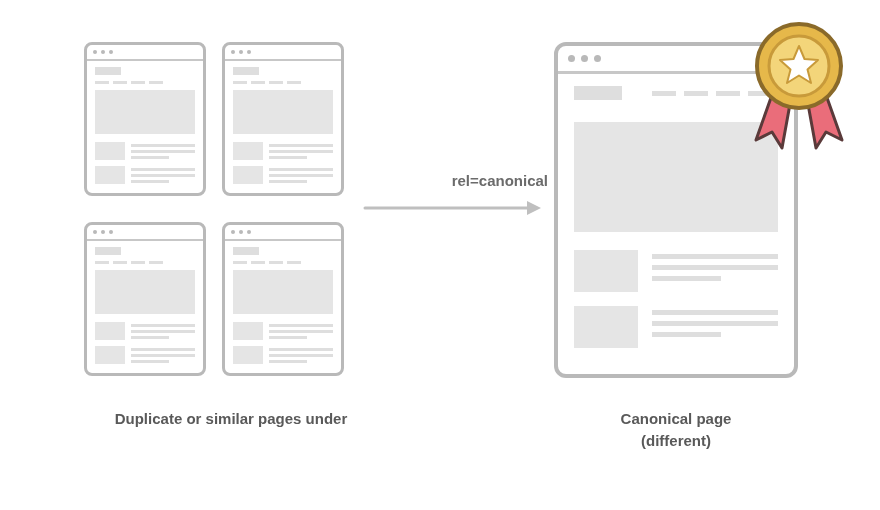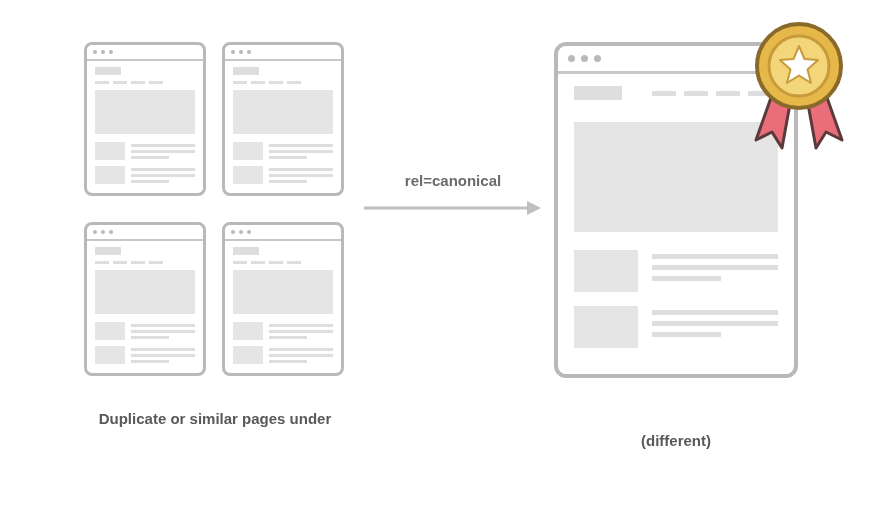--- a/index.html
+++ b/index.html
@@ -92,41 +92,41 @@
   .big .lines { flex: 1; display: flex; flex-direction: column; gap: 6px; padding-top: 4px;}
   .big .ln { height: 5px; background: #dedede; }
   .big .ln.short { width: 55%; }
 
   
   .arrow-wrap {
     position: absolute;
     top: 172px;
     left: 358px;
     width: 190px;
-    text-align: center;
+    text-align: right;
   }
   .arrow-label {
     font-size: 15px;
     font-weight: 600;
     color: #6b6b6b;
     margin-bottom: 8px;
   }
   .arrow-svg { display: block; margin: 0 auto; }
 
   
   .caption {
     position: absolute;
     font-size: 15px;
     font-weight: 600;
     color: #595959;
     text-align: center;
     line-height: 1.45;
   }
   #cap-left {
-    top: 408px; left: 60px; width: 310px;
+    top: 408px; left: 76px; width: 310px;
   }
   #cap-right {
     top: 408px; left: 540px; width: 272px;
   }
 
   
   .badge {
     position: absolute;
     top: 20px;
     left: 744px;
@@ -333,17 +333,17 @@
       <circle cx="55" cy="46" r="30" fill="#f3d57a" stroke="#c89a3a" stroke-width="3"></circle>
 
       <polygon fill="#ffffff" stroke="#c89a3a" stroke-width="2" stroke-linejoin="round" points="55,26 60.5,39 74,40 63.5,49.5 67,63 55,55.5 43,63 46.5,49.5 36,40 49.5,39"></polygon>
     </svg>
   </div>
 
   <div id="cap-left" class="caption">
     <span>Duplicate or similar pages under</span><br>
   </div>
   <div id="cap-right" class="caption">
-    <br>
+    <span>Canonical page</span><br>
     <span>(different)</span>
   </div>
 
 </div>
 
 </body></html>

